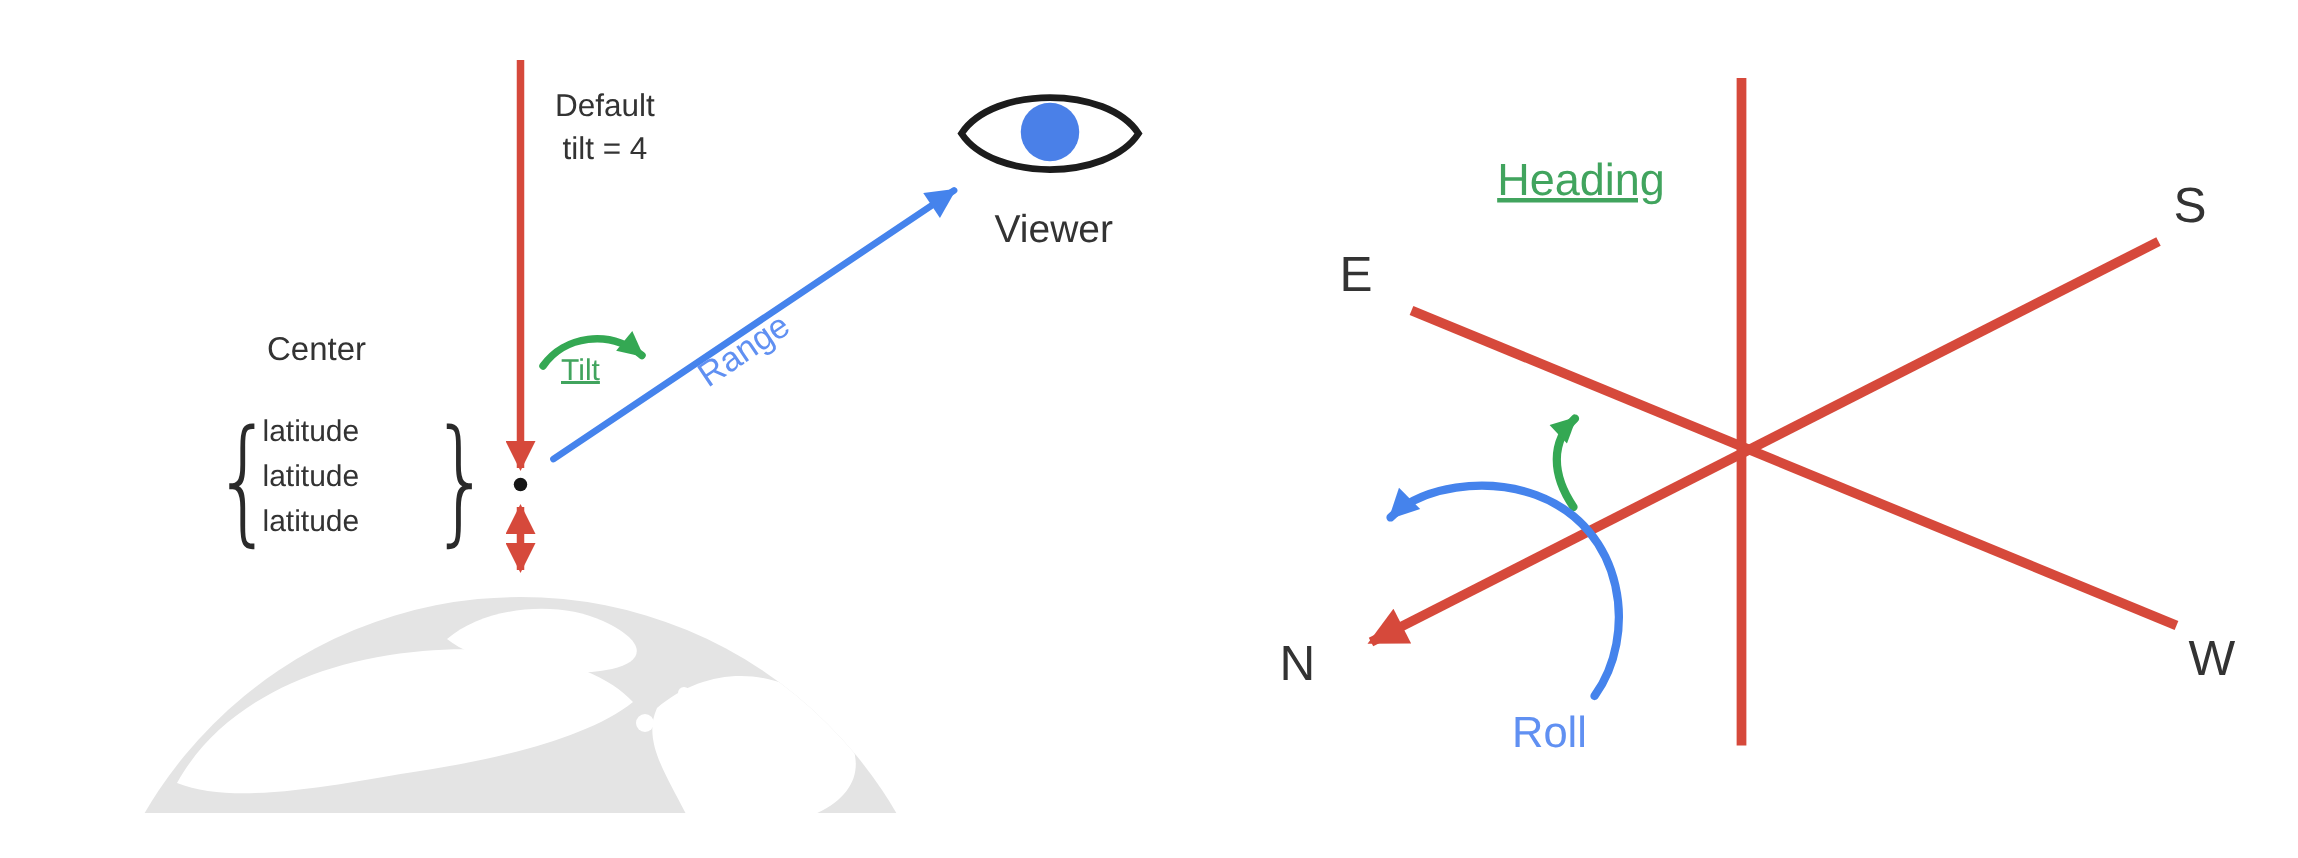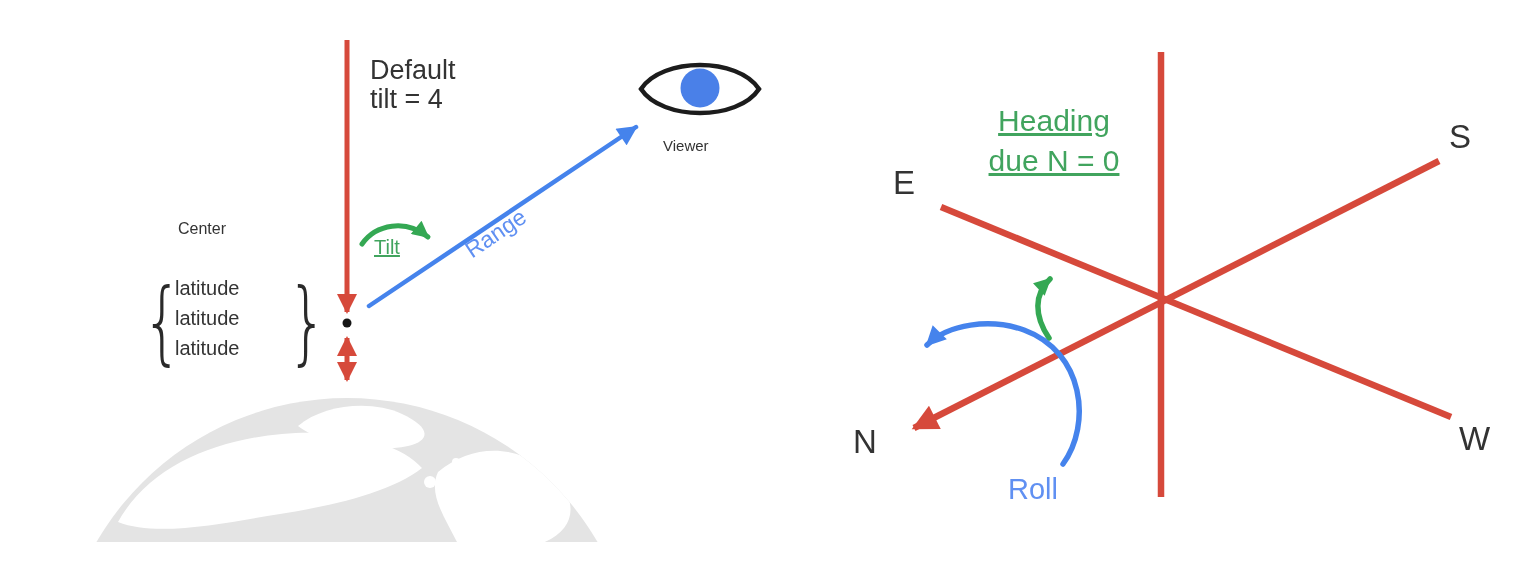--- a/index.html
+++ b/index.html
@@ -19,23 +19,23 @@
   .fill-blue{fill:var(--blue);}
   .fill-green{fill:var(--green);}
   .eye-outline{stroke:#1C1C1C;stroke-width:4.5px;fill:#ffffff;}
   .globe-circle{fill:var(--globe);}
   .land{fill:var(--land);}
   .dot{fill:#161616;}
 
   
   .label{position:absolute;color:var(--ink);white-space:nowrap;}
   .label span{display:block;}
-  .lbl-default{left:370px;top:56px;font-size:27px;line-height:29px;}
-  .lbl-viewer{left:663px;top:137px;font-size:15px;text-align:right;}
-  .lbl-center{left:178px;top:220px;font-size:16px;text-align:right;}
+  .lbl-default{left:370px;top:56px;font-size:21px;line-height:29px;text-align:center;}
+  .lbl-viewer{left:663px;top:137px;font-size:26px;text-align:right;}
+  .lbl-center{left:178px;top:220px;font-size:22px;text-align:right;}
   .lbl-coords{left:175px;top:273px;font-size:20px;line-height:30px;text-align:center;}
   .brace{position:absolute;color:#2a2a2a;font-family:"DejaVu Sans",sans-serif;
          font-size:64px;font-weight:300;transform:scaleY(1.42);transform-origin:top left;line-height:1;}
   .brace-open{left:142px;top:276px;}
   .brace-close{left:287px;top:276px;}
   .lbl-tilt{left:374px;top:236px;font-size:20px;color:var(--green-label);text-decoration:underline;}
   .lbl-range{left:462px;top:220px;font-size:23px;color:var(--blue-label);
              transform:rotate(-34deg);transform-origin:center;}
   .lbl-heading{left:958px;top:101px;width:192px;text-align:center;font-size:30px;
                line-height:40px;color:var(--green-label);text-decoration:underline;}
@@ -120,21 +120,20 @@
     <span>latitude</span>
     <span>latitude</span>
   </div>
   <div class="brace brace-close">}</div>
 
   <div class="label lbl-tilt">Tilt</div>
   <div class="label lbl-range">Range</div>
 
   <div class="label lbl-heading">
     <span>Heading</span>
-    <span>due N = 0</span>
   </div>
 
   <div class="label lbl-compass lbl-e">E</div>
   <div class="label lbl-compass lbl-s">S</div>
   <div class="label lbl-compass lbl-n">N</div>
   <div class="label lbl-compass lbl-w">W</div>
 
   <div class="label lbl-roll">Roll</div>
 
 </div>

